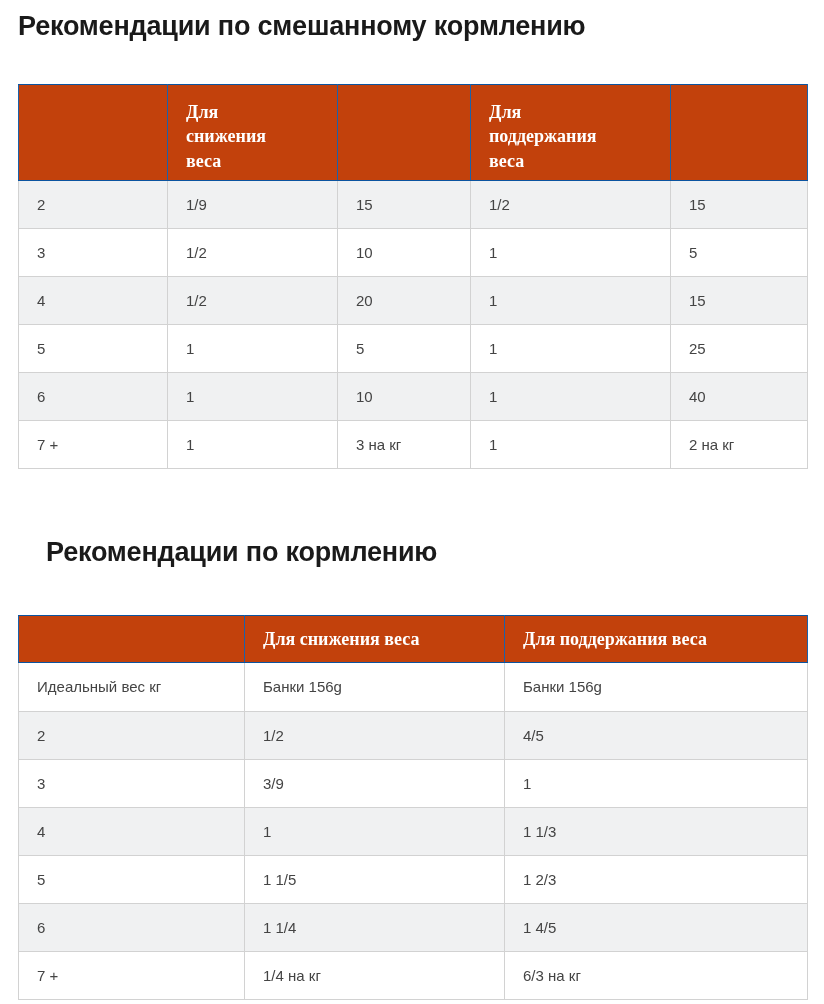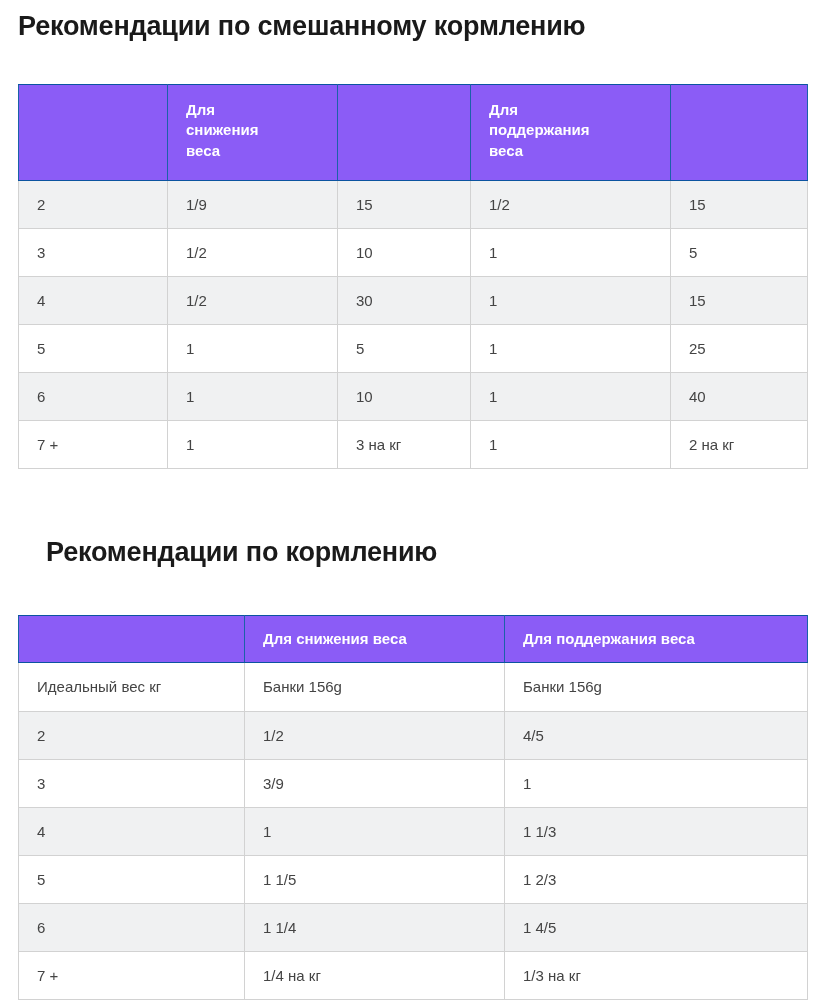--- a/index.html
+++ b/index.html
@@ -72,31 +72,32 @@
     border-bottom: 1px solid #d2d2d2;
     text-align: left;
     vertical-align: middle;
     font-size: 15px;
     font-weight: normal;
     color: #444444;
     padding: 0 0 0 18px;
   }
 
   .data-table thead.head-blue th {
-    background: #8b5cf6;
+    background: #c2410c;
     color: #ffffff;
     font-weight: bold;
-    font-size: 15px;
+    font-size: 18px;
     line-height: 1.35;
     border-left-color: #1b61a9;
     border-right-color: #1b61a9;
     border-top-color: #0B54A0;
     border-bottom-color: #0B54A0;
     vertical-align: top;
     padding-top: 15px;
+    font-family: Liberation Serif, serif;
   }
   #table-mixed thead.head-blue th { height: 80px; }
   #table-feeding thead.head-blue th {
     height: 46px;
     vertical-align: middle;
     padding-top: 0;
   }
 
   .subhead-row td {
     height: 66px;
@@ -153,21 +154,21 @@
       <tr class="body-row row-plain">
         <td>3</td>
         <td>1/2</td>
         <td>10</td>
         <td>1</td>
         <td>5</td>
       </tr>
       <tr class="body-row row-shade">
         <td>4</td>
         <td>1/2</td>
-        <td>30</td>
+        <td>20</td>
         <td>1</td>
         <td>15</td>
       </tr>
       <tr class="body-row row-plain">
         <td>5</td>
         <td>1</td>
         <td>5</td>
         <td>1</td>
         <td>25</td>
       </tr>
@@ -231,18 +232,18 @@
         <td>1 2/3</td>
       </tr>
       <tr class="body-row row-shade">
         <td>6</td>
         <td>1 1/4</td>
         <td>1 4/5</td>
       </tr>
       <tr class="body-row row-plain">
         <td>7 +</td>
         <td>1/4 на кг</td>
-        <td>1/3 на кг</td>
+        <td>6/3 на кг</td>
       </tr>
     </tbody>
   </table>
 
 </div>
 
 </body></html>

